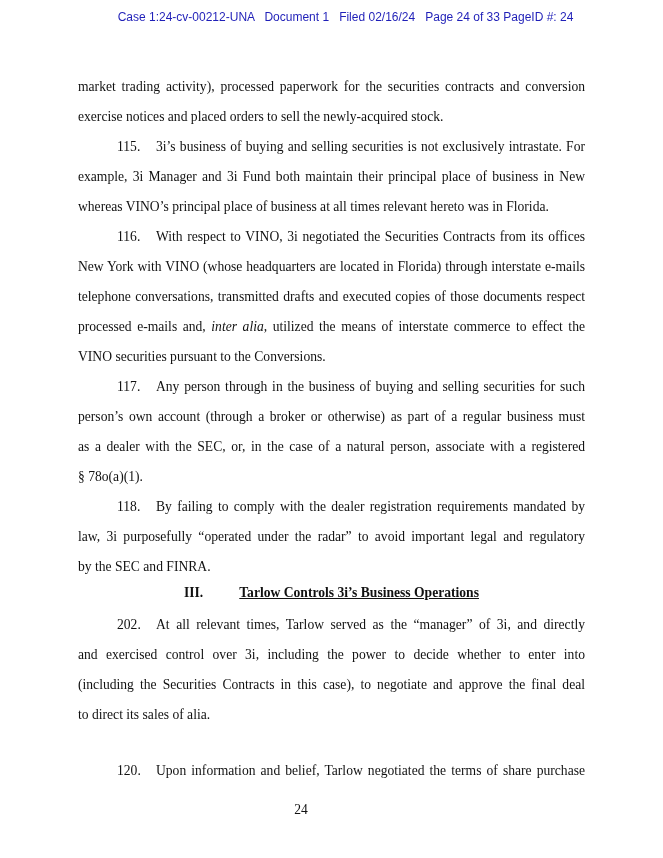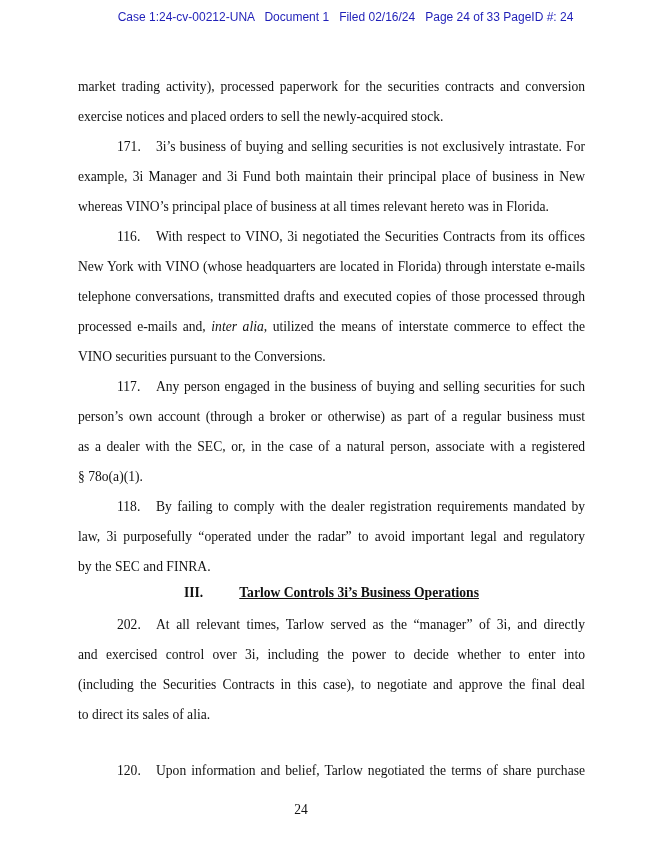--- a/index.html
+++ b/index.html
@@ -34,31 +34,31 @@
 </head>
 <body>
 
 <div class="header"><span>Case 1:24-cv-00212-UNA</span>   <span>Document 1</span>   <span>Filed 02/16/24</span>   <span>Page 24 of 33</span> <span>PageID #: 24</span></div>
 
 <div class="page">
 
   <div class="line j" style="top:79px">market trading activity), processed paperwork for the securities contracts and conversion and/or</div>
   <div class="line" style="top:109px">exercise notices and placed orders to sell the newly-acquired stock.</div>
 
-  <div class="line j first" style="top:139px"><span class="num">171.</span><span>3i’s business of buying and selling securities is not exclusively intrastate.  For</span></div>
+  <div class="line j first" style="top:139px"><span class="num">115.</span><span>3i’s business of buying and selling securities is not exclusively intrastate.  For</span></div>
   <div class="line j" style="top:169px">example, 3i Manager and 3i Fund both maintain their principal place of business in New York,</div>
   <div class="line" style="top:199px">whereas VINO’s principal place of business at all times relevant hereto was in Florida.</div>
 
   <div class="line j first" style="top:229px"><span class="num">116.</span><span>With respect to VINO, 3i negotiated the Securities Contracts from its offices in</span></div>
   <div class="line j" style="top:259px">New York with VINO (whose headquarters are located in Florida) through interstate e-mails and</div>
-  <div class="line j" style="top:289px">telephone conversations, transmitted drafts and executed copies of those processed through</div>
+  <div class="line j" style="top:289px">telephone conversations, transmitted drafts and executed copies of those documents respect</div>
   <div class="line j" style="top:319px"><span>processed e-mails and, </span><em>inter alia</em><span>, utilized the means of interstate commerce to effect the transfer of</span></div>
   <div class="line" style="top:349px">VINO securities pursuant to the Conversions.</div>
 
-  <div class="line j first" style="top:379px"><span class="num">117.</span><span>Any person engaged in the business of buying and selling securities for such</span></div>
+  <div class="line j first" style="top:379px"><span class="num">117.</span><span>Any person through in the business of buying and selling securities for such</span></div>
   <div class="line j" style="top:409px">person’s own account (through a broker or otherwise) as part of a regular business must register</div>
   <div class="line j" style="top:439px"><span>as a dealer with the SEC, or, in the case of a natural person, associate with a registered dealer.  </span></div>
   <div class="line" style="top:469px">§ 78o(a)(1).</div>
 
   <div class="line j first" style="top:499px"><span class="num">118.</span><span>By failing to comply with the dealer registration requirements mandated by federal</span></div>
   <div class="line j" style="top:529px">law, 3i purposefully “operated under the radar” to avoid important legal and regulatory oversight</div>
   <div class="line" style="top:559px">by the SEC and FINRA.</div>
 
   <div class="heading"><span class="roman">III.</span><span class="title">Tarlow Controls 3i’s Business Operations</span></div>
 

